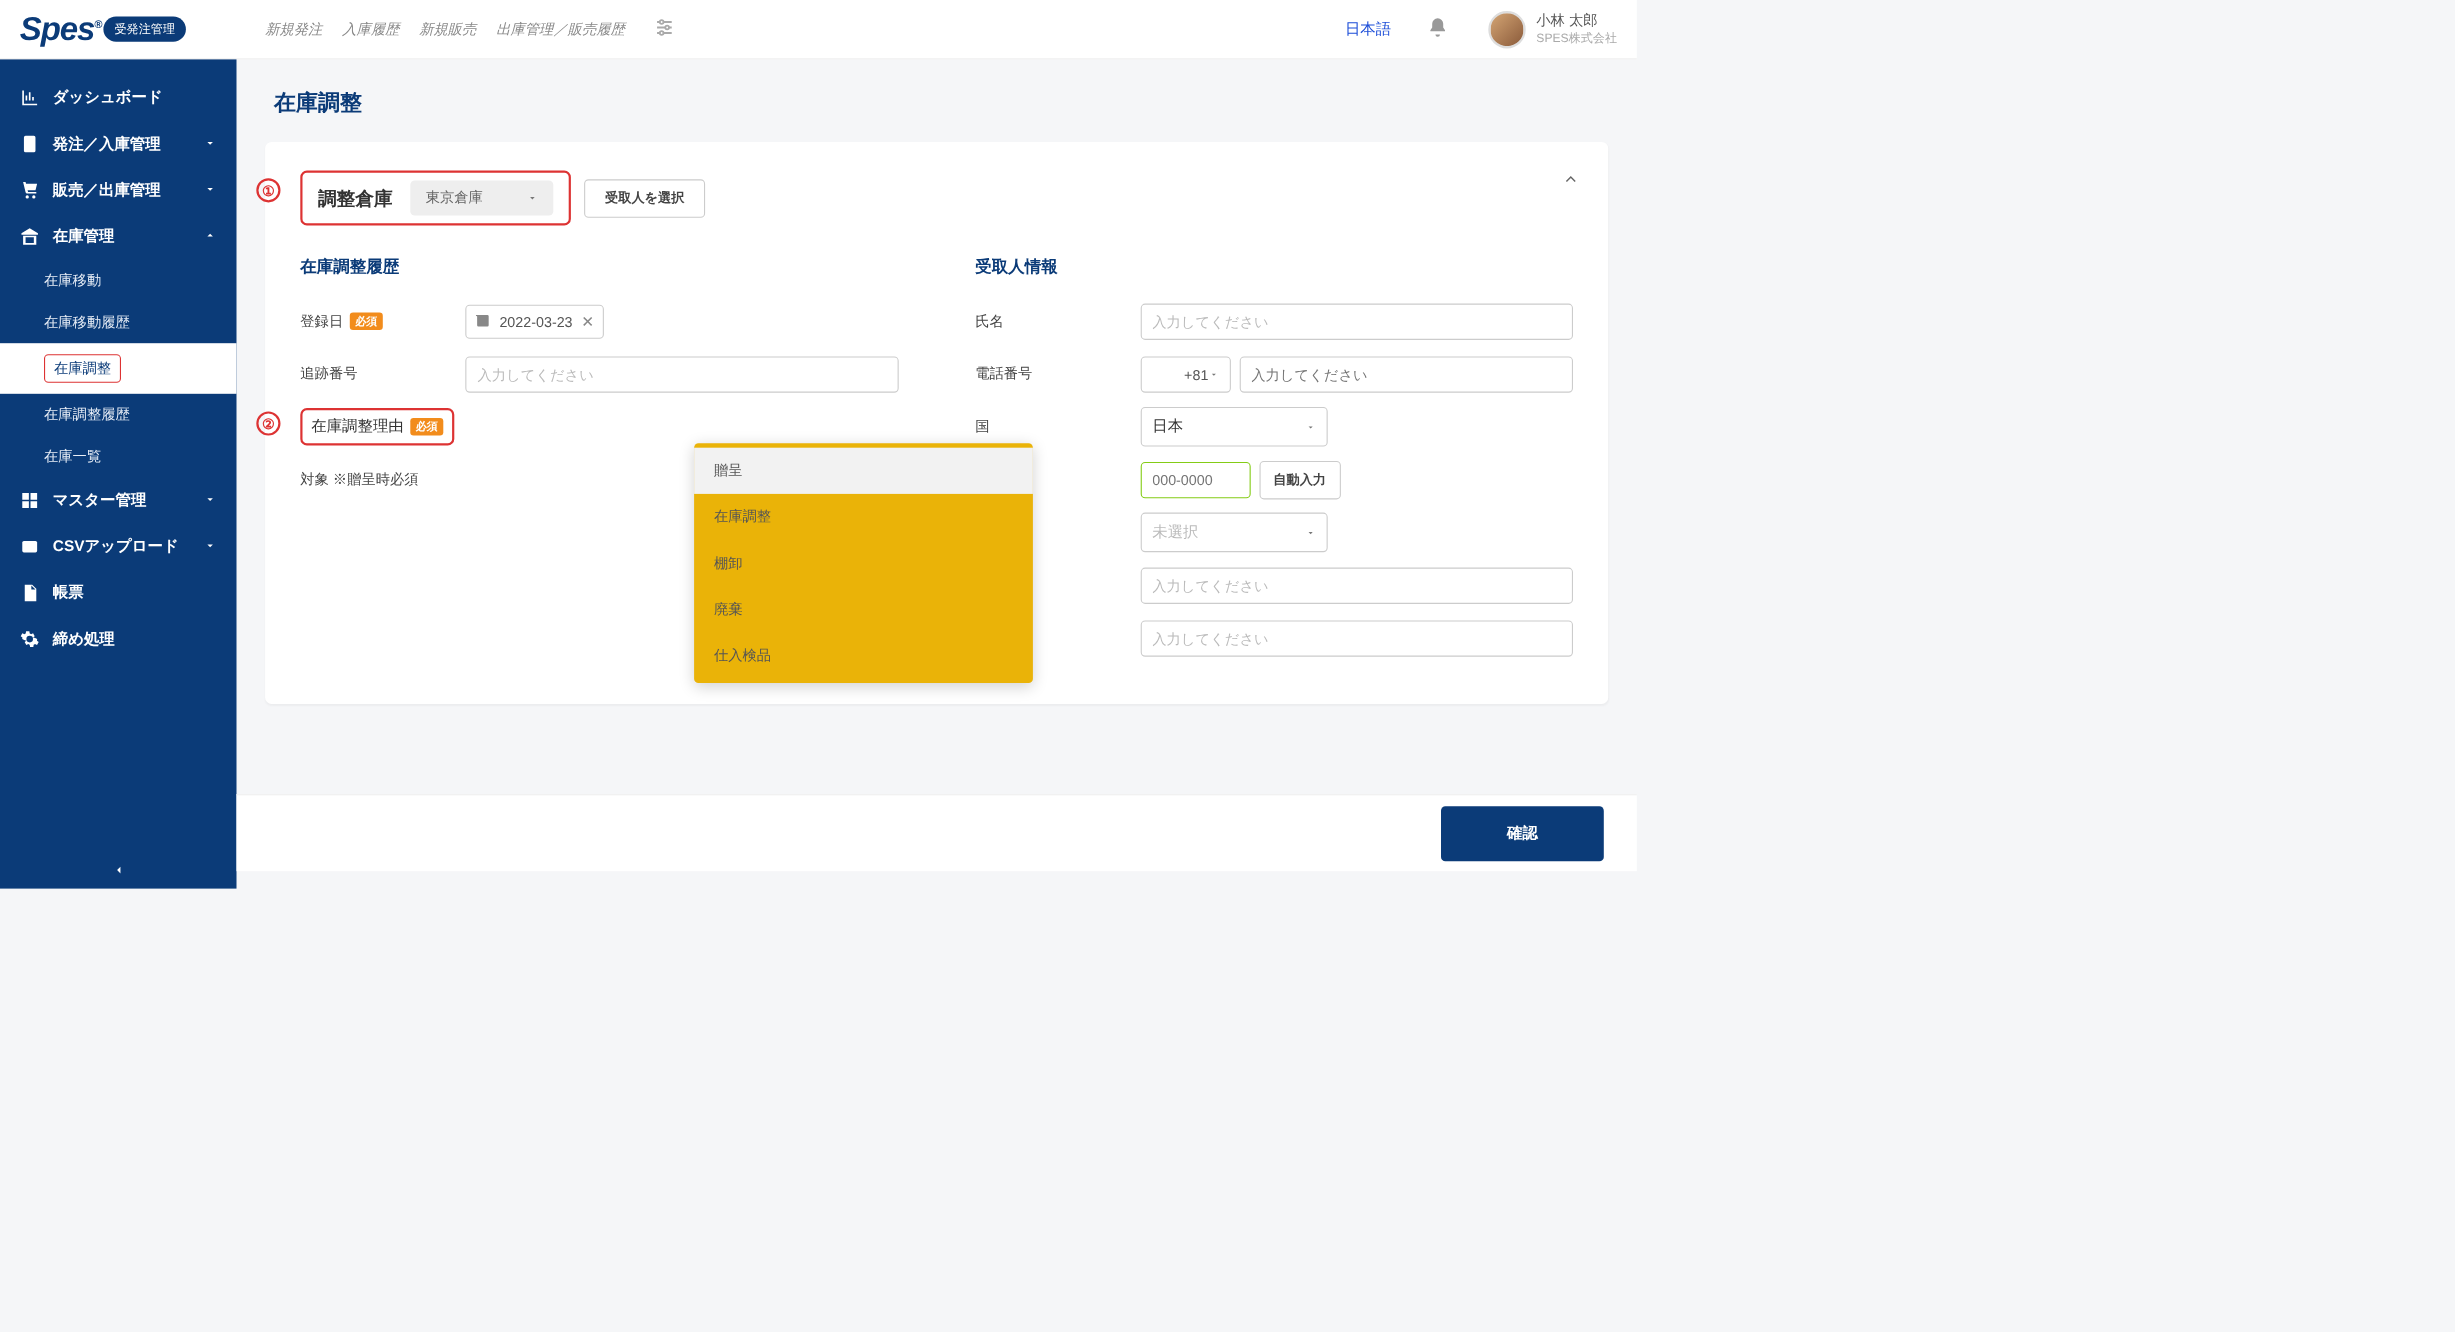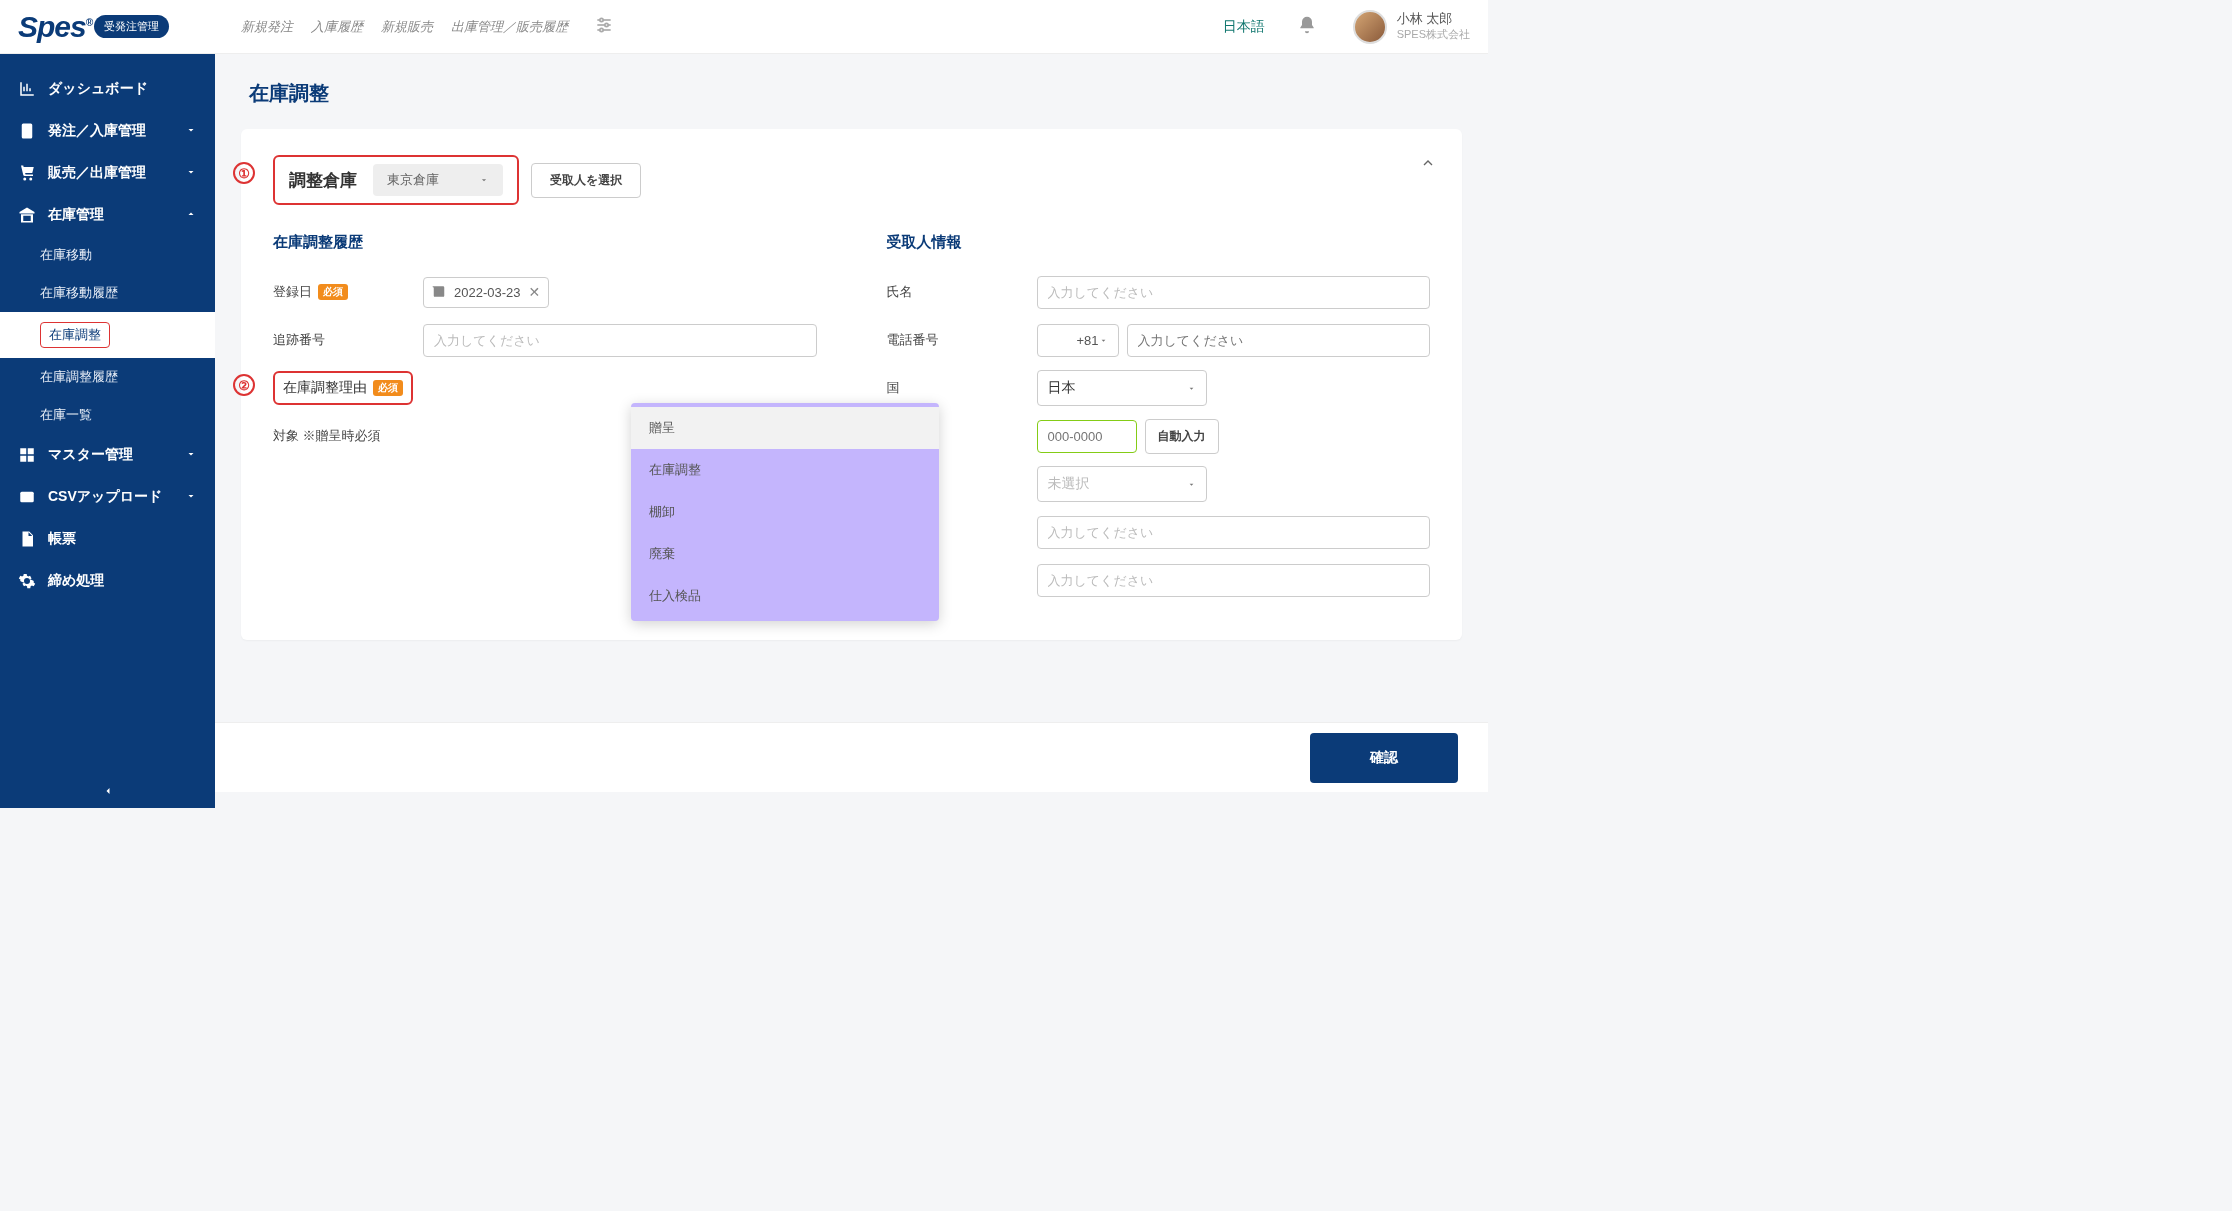--- a/index.html
+++ b/index.html
@@ -9,21 +9,21 @@
 
 .top-header { height:54px; background:#fff; display:flex; align-items:center; padding:0 18px; border-bottom:1px solid #eee; }
 .logo { font-family:"Brush Script MT","Comic Sans MS",cursive; font-size:30px; font-weight:bold; font-style:italic; color:#0b3b78; margin-right:0; letter-spacing:-1px;}
 .logo sup { font-size:10px; vertical-align:super; }
 .mode-pill { background:#0b3b78; color:#fff; font-size:11px; padding:4px 10px; border-radius:12px; margin-left:2px; }
 .top-nav { display:flex; gap:18px; margin-left:72px; color:#888;font-style:italic; }
 .top-nav-item { font-size:13px; cursor:pointer; }
 .settings-icon { margin-left:26px; cursor:pointer; }
 .settings-icon svg { width:20px; height:20px; stroke:#aaa; }
 .header-spacer { flex:1; }
-.lang { font-size:14px; color:#0f766e; margin-right:32px; cursor:pointer; }
+.lang { font-size:14px; color:#1d4ed8; margin-right:32px; cursor:pointer; }
 .bell { margin-right:36px; cursor:pointer; }
 .bell svg { width:20px; height:22px; fill:#999; }
 .user-block { display:flex; align-items:center; gap:10px; }
 .avatar { width:34px; height:34px; border-radius:50%; background:linear-gradient(135deg,#d4a574,#8a5a3a); border:2px solid #ddd; }
 .user-name { font-size:13px; color:#555; line-height:1.2; }
 .user-company { font-size:11px; color:#aaa; }
 
 
 .body-row { display:flex; flex:1; min-height:0; }
 
@@ -83,21 +83,21 @@
 
 .small-input { width:100px; border:1px solid #84cc16; border-radius:4px; padding:8px 10px; font-size:13px;}
 .auto-btn { border:1px solid #ccc; border-radius:4px; padding:8px 12px; font-size:12px; background:#fff; cursor:pointer; margin-left:8px; font-weight:bold; color:#444;}
 
 .select2 { border:1px solid #ccc; border-radius:4px; padding:8px 10px; font-size:14px; display:flex; align-items:center; justify-content:space-between; cursor:pointer; }
 .select2.sm { width:170px; }
 .select2 svg { width:9px; height:9px; fill:#777; }
 .select2 .placeholder { color:#bbb; }
 
 
-.dropdown { position:absolute; top:274px; left:390px; width:308px; background:#c4b5fd; border-radius:4px; box-shadow:0 3px 14px rgba(0,0,0,0.18); z-index:50; padding:4px 0;}
+.dropdown { position:absolute; top:274px; left:390px; width:308px; background:#eab308; border-radius:4px; box-shadow:0 3px 14px rgba(0,0,0,0.18); z-index:50; padding:4px 0;}
 .dropdown-item { padding:12px 18px; font-size:13px; color:#555; cursor:pointer;}
 .dropdown-item.hover { background:#f2f2f2; }
 
 
 .footer-bar { position:absolute; bottom:16px; left:215px; right:0; height:70px; background:#fff; display:flex; align-items:center; justify-content:flex-end; padding:0 30px; border-top:1px solid #eee;}
 .confirm-btn { background:#0b3b78; color:#fff; border:none; border-radius:4px; padding:16px 60px; font-size:14px; cursor:pointer; font-weight:bold;}
 
 </style>
 </head>
 <body>

